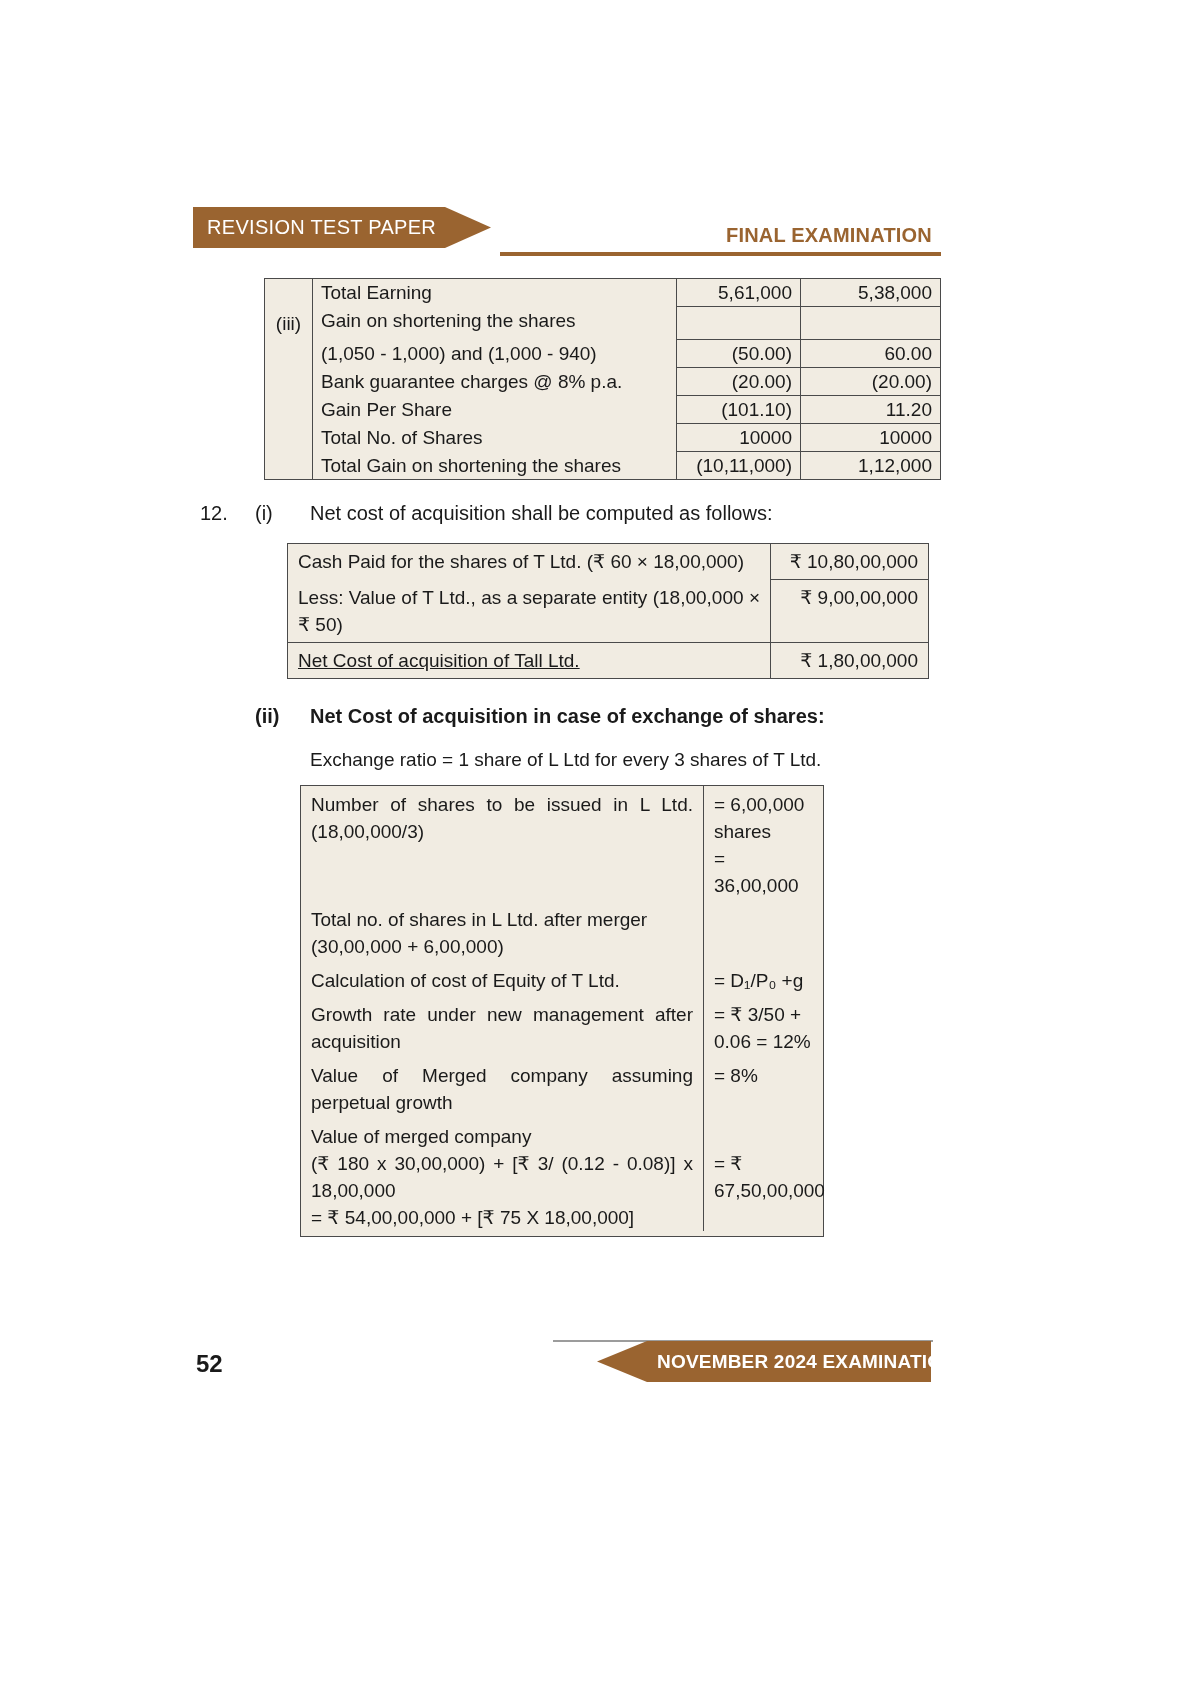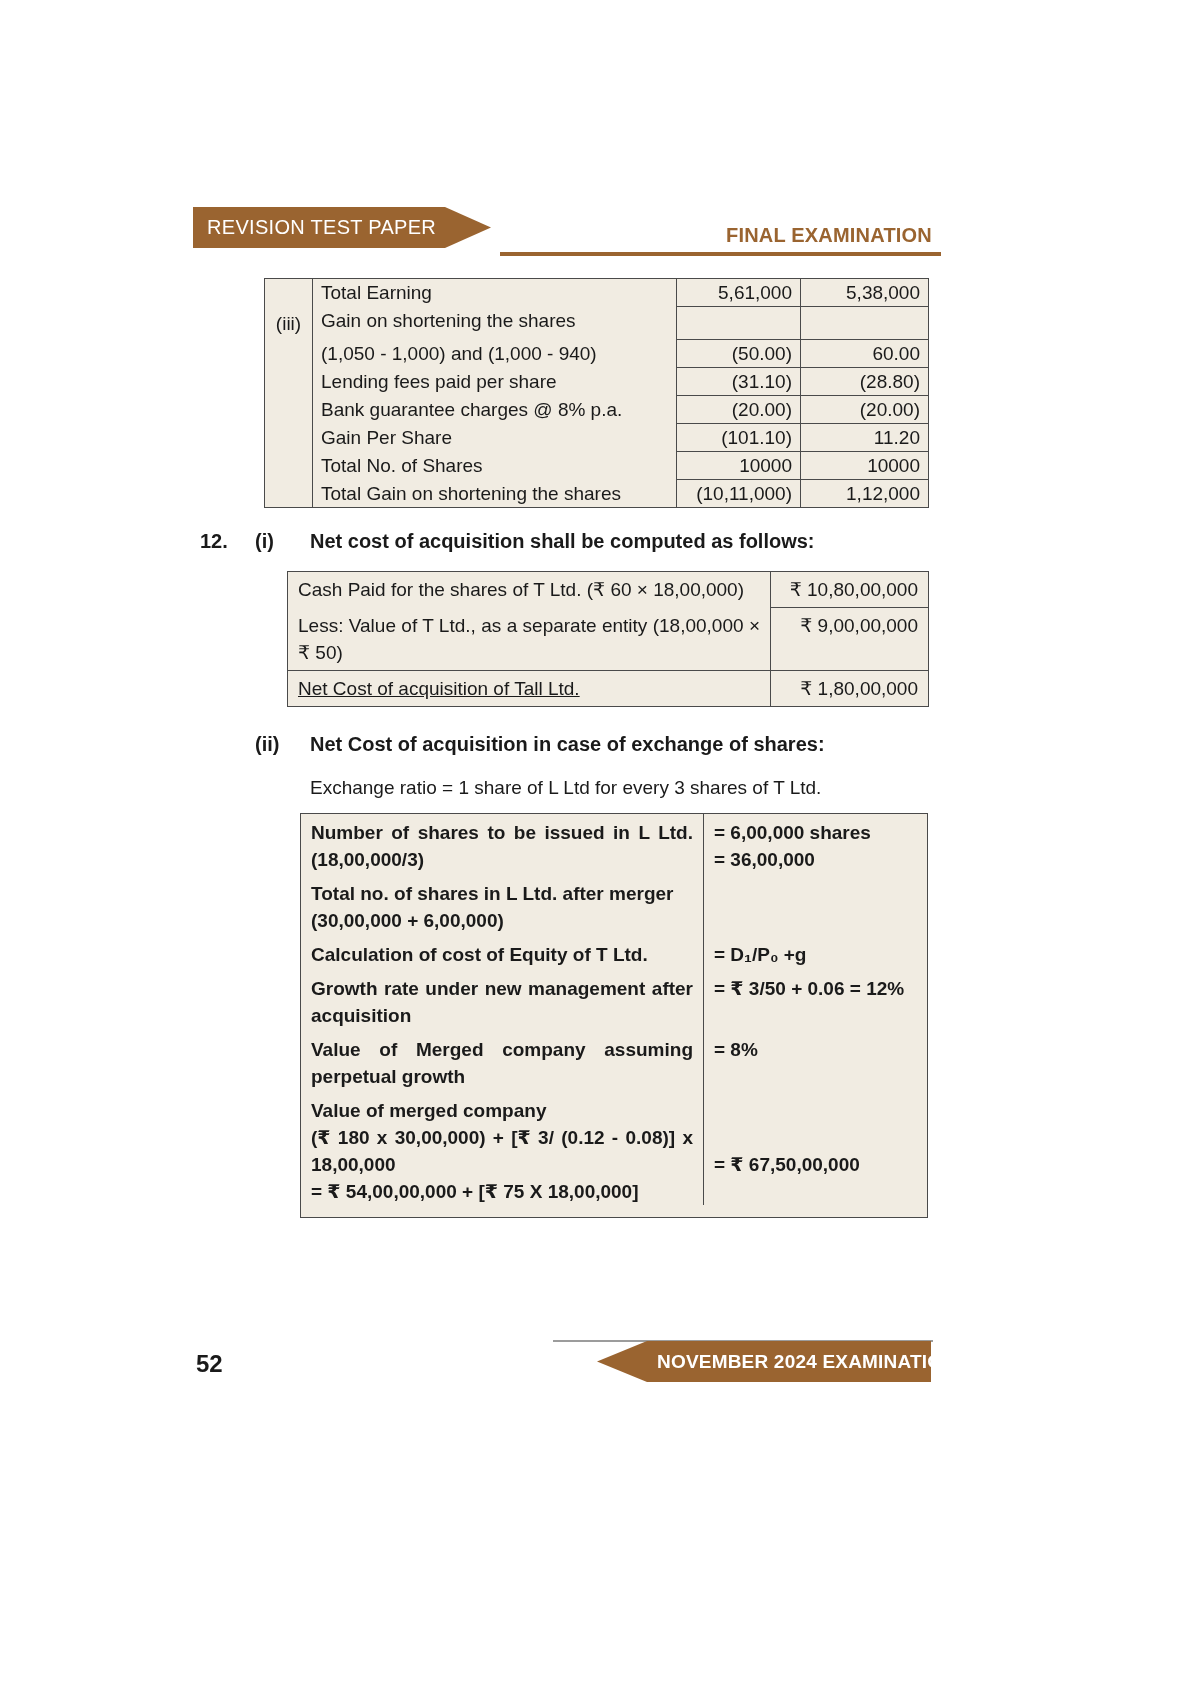--- a/index.html
+++ b/index.html
@@ -41,24 +41,24 @@
     margin: 278px 0 0 264px;
     border-collapse: collapse;
     background: var(--beige);
     border: 1.5px solid var(--line);
     table-layout: fixed;
   }
   .t1 td { vertical-align: top; padding: 0 8px; line-height: 27px; }
   .t1 td.c1 { width: 48px; border-right: 1.5px solid var(--line); text-align: center; padding: 3px 2px; }
   .t1 td.c2 { width: 364px; border-right: 1.5px solid var(--line); }
   .t1 td.cn1 { width: 124px; border: 1.5px solid var(--line); text-align: right; }
-  .t1 td.cn2 { width: 128px; border: 1.5px solid var(--line); text-align: right; }
-
-  
-  .h12 { margin: 20px 0 16px 200px; display: flex; font-weight: bold; font-size: 20px; line-height: 27px; }
+  .t1 td.cn2 { width: 140px; border: 1.5px solid var(--line); text-align: right; }
+
+  
+  .h12 { margin: 20px 0 16px 200px; display: flex; font-weight: normal; font-size: 20px; line-height: 27px; }
   .h12 .hnum { width: 55px; flex: 0 0 55px; }
   .h12 .hsub { width: 55px; flex: 0 0 55px; }
   .hii { margin: 24px 0 0 255px; display: flex; font-weight: bold; font-size: 20px; line-height: 27px; }
   .hii .hsub { width: 55px; flex: 0 0 55px; }
   .exchange { margin: 16px 0 0 310px; line-height: 27px; }
 
   
   table.t2 {
     margin: 12px 0 0 287px;
     border-collapse: collapse;
@@ -66,25 +66,24 @@
     border: 1.5px solid var(--line);
     table-layout: fixed;
   }
   .t2 td { vertical-align: top; padding: 4px 10px; line-height: 27px; }
   .t2 td.d { width: 483px; border-right: 1.5px solid var(--line); text-align: justify; margin-top: 17px; }
   .t2 td.a { width: 158px; border: 1.5px solid var(--line); text-align: right; }
   .t2 tr.last td.d { border-top: 1.5px solid var(--line); text-align: left; text-decoration: underline; }
 
   
   .t3 {
-    margin: 12px 0 0 300px; width: 628px;
+    margin: 12px 0 0 300px; width: 524px;
     border: 1.5px solid var(--line);
     background: var(--beige);
-    padding-bottom: 12px;
-    font-weight: bold;
+    padding-bottom: 5px;
   }
   .t3row { display: flex; }
   .t3row > div { padding: 7px 10px 0 10px; line-height: 27px; white-space: pre-line; }
   .t3row.first > div { padding-top: 5px; }
   .t3row.tight > div { padding-top: 0; }
   .t3l { width: 403px; flex: 0 0 403px; border-right: 1.5px solid var(--line); }
   .t3r { flex: 1; }
   .t3row.bottom .t3r { display: flex; align-items: flex-end; }
   .just { text-align: justify; }
 
@@ -127,26 +126,20 @@
         <td class="cn2"></td>
       </tr>
       <tr>
         <td class="c1"></td>
         <td class="c2">(1,050 - 1,000) and (1,000 - 940)</td>
         <td class="cn1">(50.00)</td>
         <td class="cn2">60.00</td>
       </tr>
       <tr>
         <td class="c1"></td>
-        <td class="c2">Lending fees paid per share</td>
-        <td class="cn1">(31.10)</td>
-        <td class="cn2">(28.80)</td>
-      </tr>
-      <tr>
-        <td class="c1"></td>
         <td class="c2">Bank guarantee charges @ 8% p.a.</td>
         <td class="cn1">(20.00)</td>
         <td class="cn2">(20.00)</td>
       </tr>
       <tr>
         <td class="c1"></td>
         <td class="c2">Gain Per Share</td>
         <td class="cn1">(101.10)</td>
         <td class="cn2">11.20</td>
       </tr>

